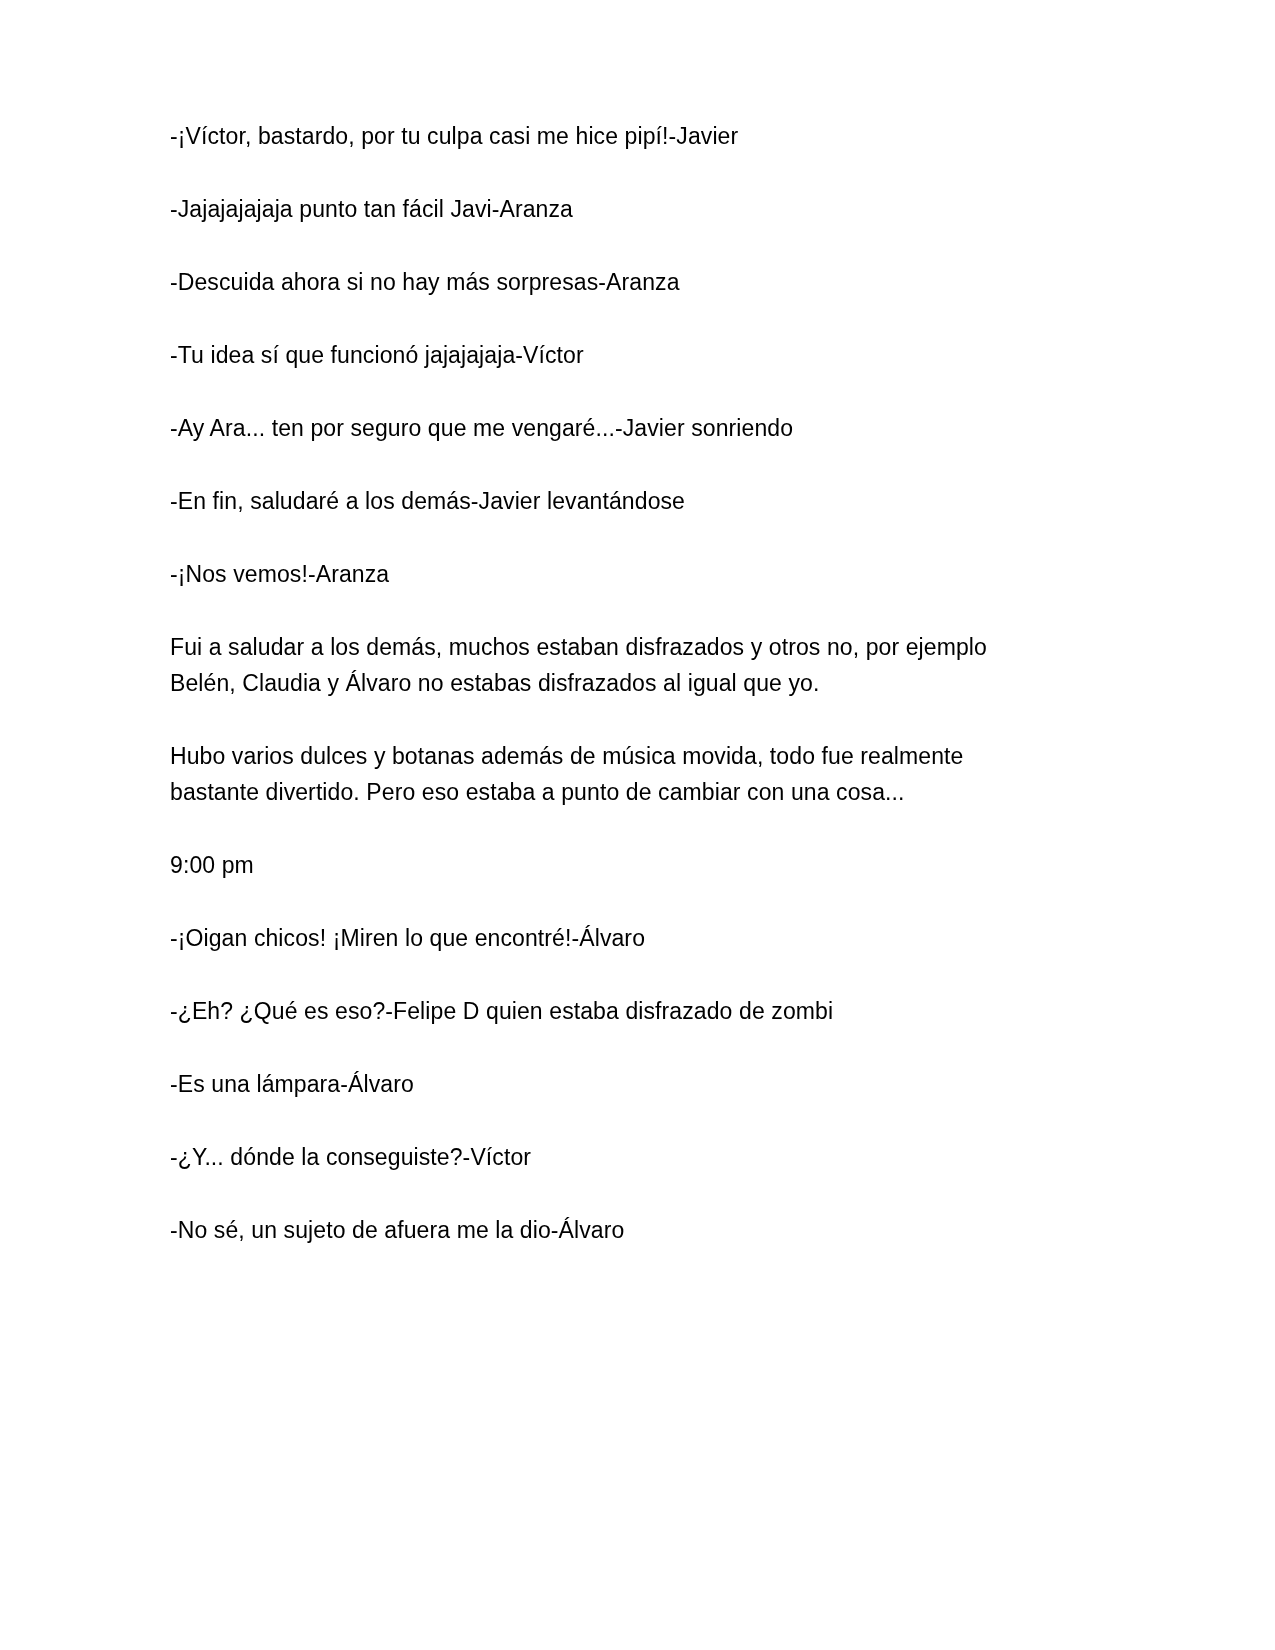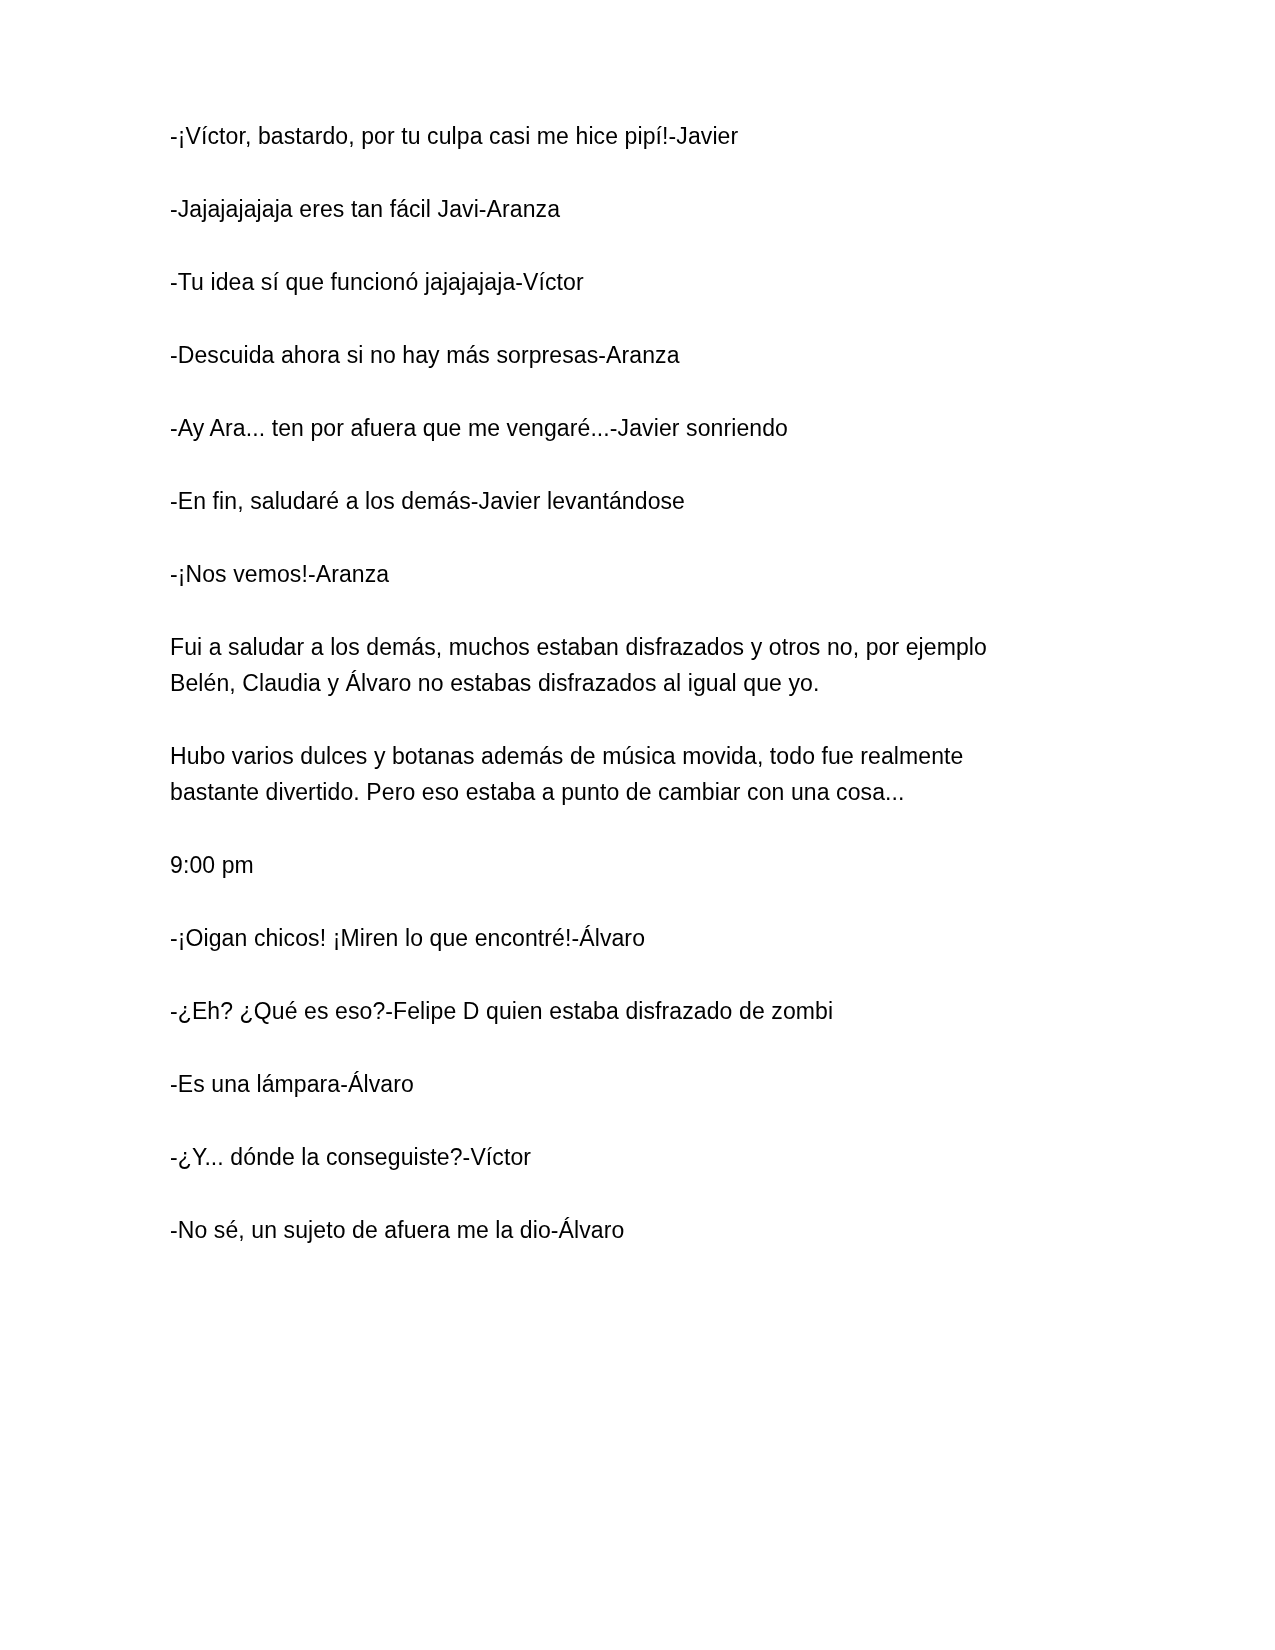--- a/index.html
+++ b/index.html
@@ -35,24 +35,24 @@
   .para:last-child {
     margin-bottom: 10px;
   }
 </style>
 </head>
 <body>
 
 <div class="page">
   <div class="content">
     <p class="para">-¡Víctor, bastardo, por tu culpa casi me hice pipí!-Javier</p>
-    <p class="para">-Jajajajajaja eres tan fácil Javi-Aranza</p>
+    <p class="para">-Jajajajajaja punto tan fácil Javi-Aranza</p>
+    <p class="para">-Descuida ahora si no hay más sorpresas-Aranza</p>
     <p class="para">-Tu idea sí que funcionó jajajajaja-Víctor</p>
-    <p class="para">-Descuida ahora si no hay más sorpresas-Aranza</p>
-    <p class="para">-Ay Ara... ten por afuera que me vengaré...-Javier sonriendo</p>
+    <p class="para">-Ay Ara... ten por seguro que me vengaré...-Javier sonriendo</p>
     <p class="para">-En fin, saludaré a los demás-Javier levantándose</p>
     <p class="para">-¡Nos vemos!-Aranza</p>
     <p class="para">Fui a saludar a los demás, muchos estaban disfrazados y otros no, por ejemplo Belén, Claudia y Álvaro no estabas disfrazados al igual que yo.</p>
     <p class="para">Hubo varios dulces y botanas además de música movida, todo fue realmente bastante divertido. Pero eso estaba a punto de cambiar con una cosa...</p>
     <p class="para">9:00 pm</p>
     <p class="para">-¡Oigan chicos! ¡Miren lo que encontré!-Álvaro</p>
     <p class="para">-¿Eh? ¿Qué es eso?-Felipe D quien estaba disfrazado de zombi</p>
     <p class="para">-Es una lámpara-Álvaro</p>
     <p class="para">-¿Y... dónde la conseguiste?-Víctor</p>
     <p class="para">-No sé, un sujeto de afuera me la dio-Álvaro</p>

